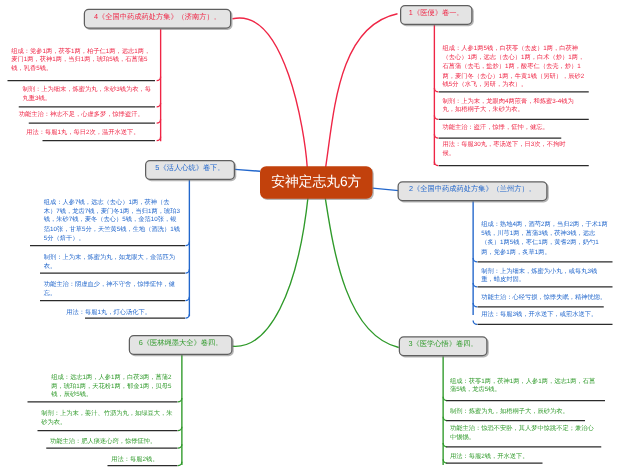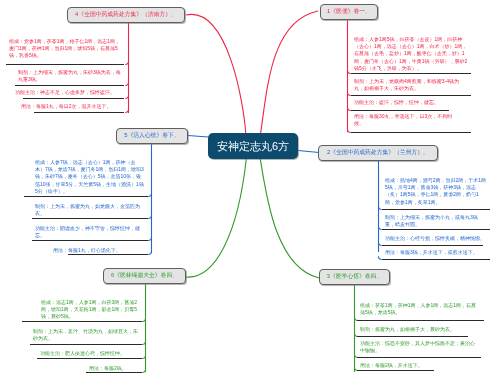--- a/index.html
+++ b/index.html
@@ -4,21 +4,21 @@
 <style>
 html,body{margin:0;padding:0;background:#fff;}
 body{width:504px;height:379px;overflow:hidden;
  font-family:"Liberation Sans","DejaVu Sans",sans-serif;
  -webkit-font-smoothing:antialiased;}
 #root{position:relative;width:504px;height:379px;background:#fff;}
 svg#links{position:absolute;left:0;top:0;width:504px;height:379px;}
 .node{position:absolute;box-sizing:border-box;border-radius:4px;border:1px solid #5f5f5f;
  background:#e4e4e4;box-shadow:1px 1px 0 rgba(120,120,120,.55);font-size:5.8px;line-height:1;white-space:nowrap;
  display:flex;align-items:center;justify-content:center;padding:0 8px;overflow:hidden;}
-.center{background:#0c4a6e;border:none;color:#fff;font-size:11px;border-radius:5px;padding:0 9px;}
+.center{background:#c2410c;border:none;color:#fff;font-size:11px;border-radius:5px;padding:0 9px;}
 .item{position:absolute;box-sizing:border-box;font-size:5.0px;line-height:7.2px;letter-spacing:0px;}
 .item-underline{position:absolute;height:1.2px;background:#2b2b2b;}
 </style>
 </head>
 <body>
 
 <div id="root">
   <svg id="links">
       <path d="M260.5,134 C267.2,89.6 270.5,21 318,11" fill="none" stroke="#ef2545" stroke-width="1.1"></path>
       <path d="M347.5,20 L347.5,132" fill="none" stroke="#ef2545" stroke-width="1.1"></path>

